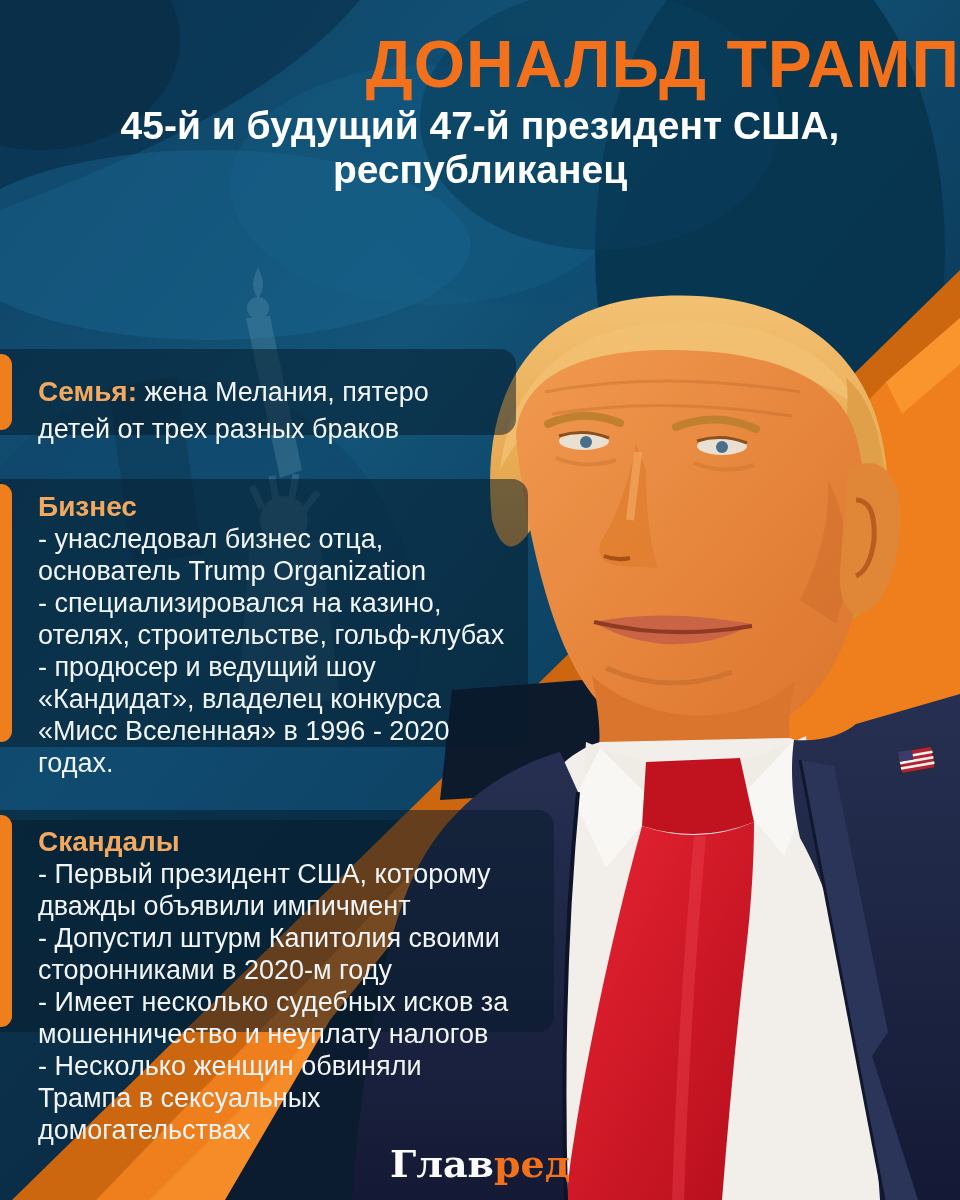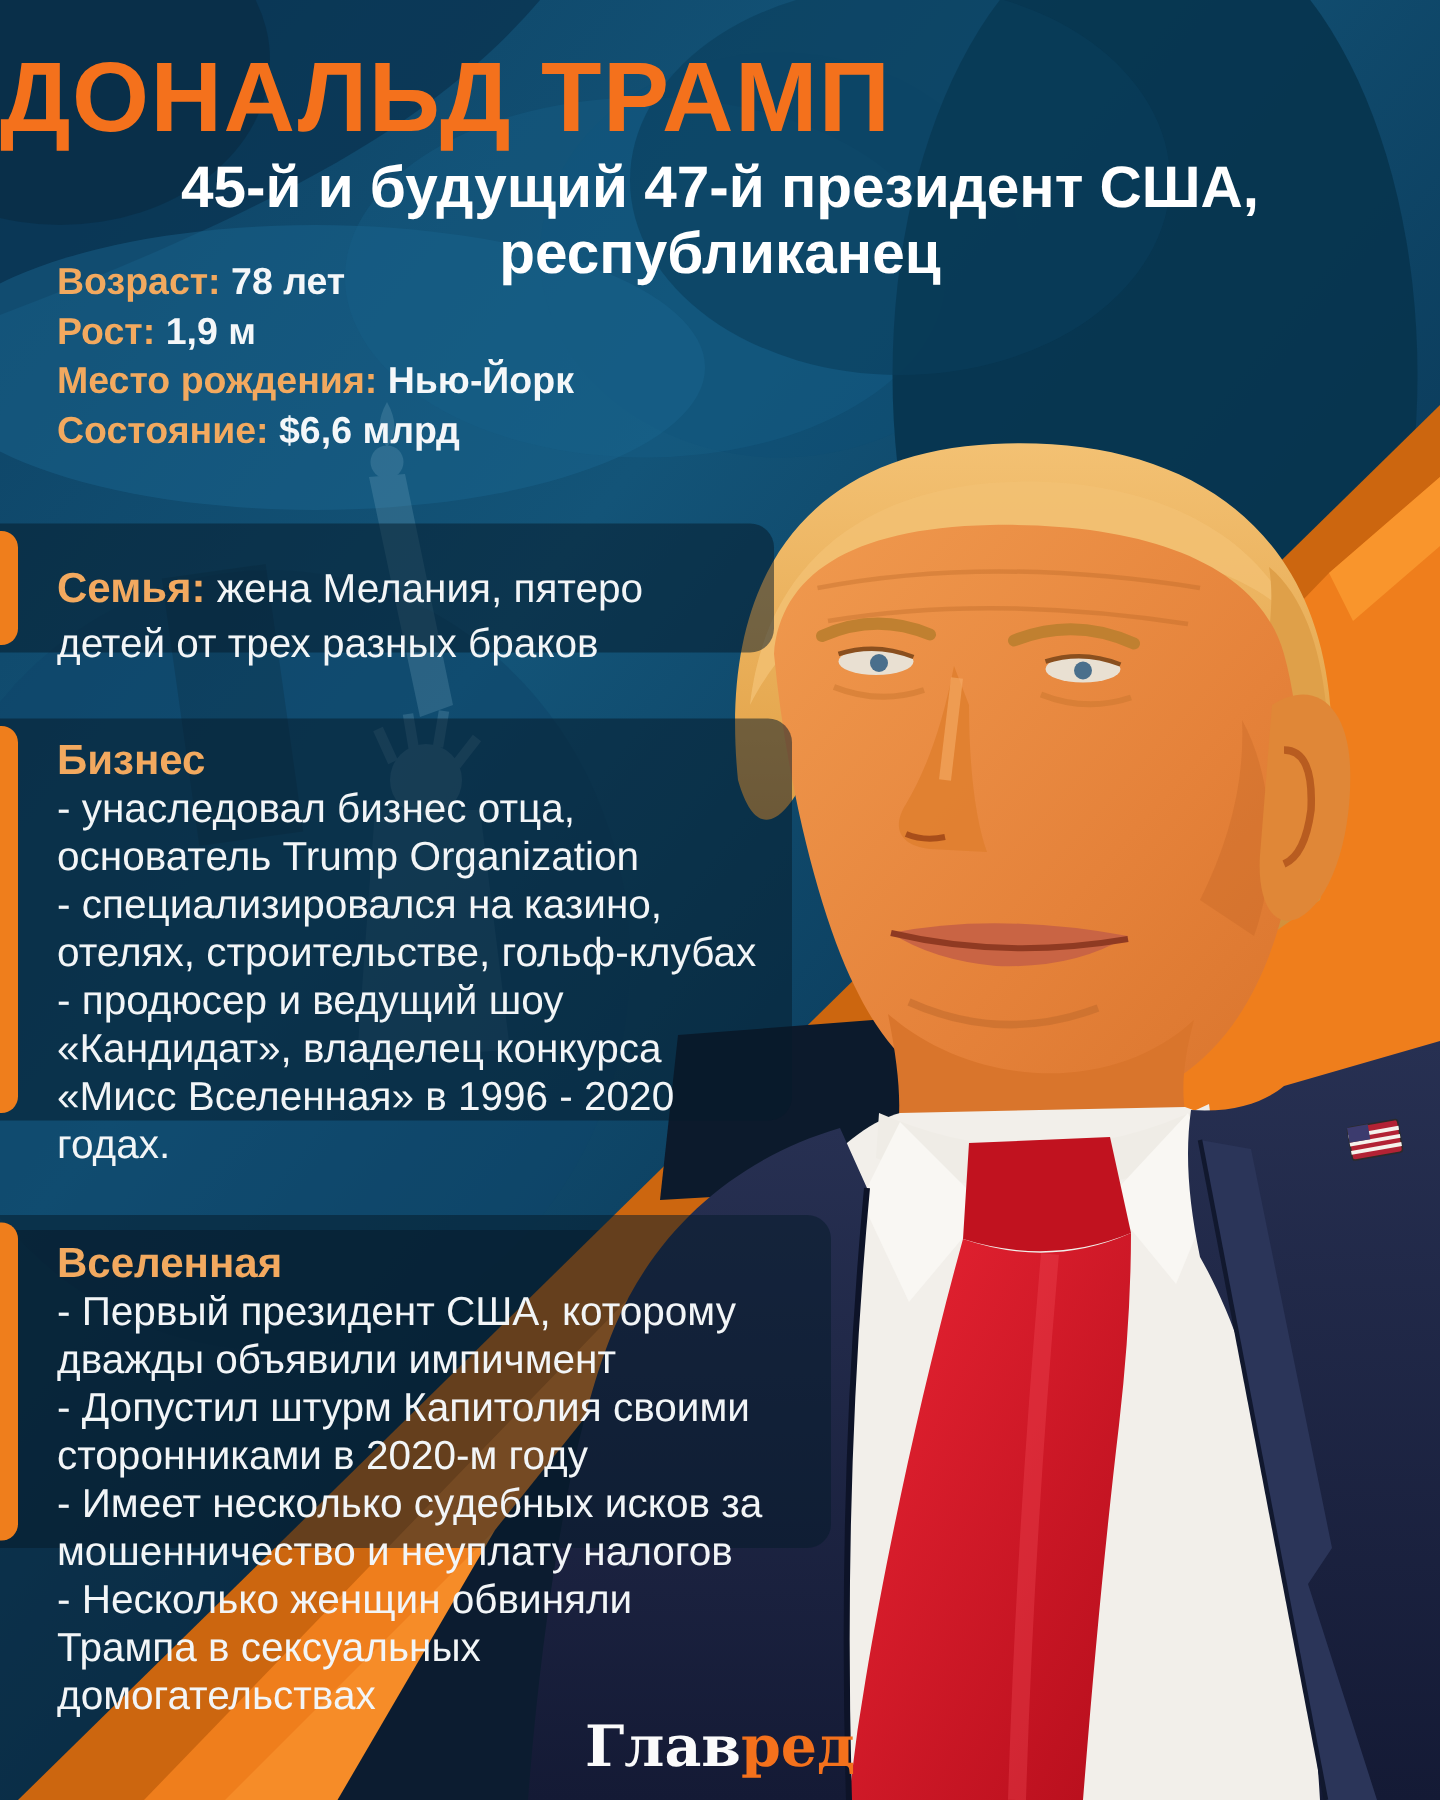--- a/index.html
+++ b/index.html
@@ -12,21 +12,21 @@
     position:relative;width:960px;height:1200px;overflow:hidden;
     font-family:"Liberation Sans","DejaVu Sans",sans-serif;
     background:#0E4466;
   }
   .bg,.portrait{position:absolute;left:0;top:0;width:960px;height:1200px;}
   .bg{z-index:0;}
   .portrait{z-index:3;pointer-events:none;}
 
   .title{
     position:absolute;z-index:5;left:0;top:26px;width:100%;
-    text-align:left;margin:0;
+    text-align:right;margin:0;
     font-size:66px;font-weight:bold;letter-spacing:1px;
     color:var(--accent);
   }
   .subtitle{
     position:absolute;z-index:5;left:0;top:104px;width:100%;
     text-align:center;margin:0;
     font-size:39px;font-weight:bold;color:#FFFFFF;
   }
   .stats{
     position:absolute;z-index:5;left:38px;top:172px;margin:0;
@@ -201,26 +201,20 @@
       <rect x="0" y="4.5" width="34" height="2.6" fill="#F5F2EC"></rect>
       <rect x="0" y="10" width="34" height="2.6" fill="#F5F2EC"></rect>
       <rect x="0" y="15.5" width="34" height="2.6" fill="#F5F2EC"></rect>
       <rect x="0" y="0" width="14" height="10" fill="#3C3B6E"></rect>
     </g>
   </svg>
 
   <h1 class="title">ДОНАЛЬД ТРАМП</h1>
   <h2 class="subtitle">45-й и будущий 47-й президент США, республиканец</h2>
 
-  <div class="stats">
-    <div><span class="lbl">Возраст:</span> <span class="val">78 лет</span></div>
-    <div><span class="lbl">Рост:</span> <span class="val">1,9 м</span></div>
-    <div><span class="lbl">Место рождения:</span> <span class="val">Нью-Йорк</span></div>
-    <div><span class="lbl">Состояние:</span> <span class="val">$6,6 млрд</span></div>
-  </div>
 
   <div class="band band-family">
     <div class="tab"></div>
     <div class="content">
       <p><span class="heading">Семья:</span> <span>жена Мелания, пятеро детей от трех разных браков</span></p>
     </div>
   </div>
 
   <div class="band band-business">
     <div class="tab"></div>
@@ -228,21 +222,21 @@
       <p class="heading">Бизнес</p>
       <p>- унаследовал бизнес отца, основатель Trump Organization</p>
       <p>- специализировался на казино, отелях, строительстве, гольф-клубах</p>
       <p>- продюсер и ведущий шоу «Кандидат», владелец конкурса «Мисс Вселенная» в 1996 - 2020 годах.</p>
     </div>
   </div>
 
   <div class="band band-scandals">
     <div class="tab"></div>
     <div class="content">
-      <p class="heading">Вселенная</p>
+      <p class="heading">Скандалы</p>
       <p>- Первый президент США, которому дважды объявили импичмент</p>
       <p>- Допустил штурм Капитолия своими сторонниками в 2020-м году</p>
       <p>- Имеет несколько судебных исков за мошенничество и неуплату налогов</p>
       <p>- Несколько женщин обвиняли Трампа в сексуальных домогательствах</p>
     </div>
   </div>
 
   <p class="logo"><span class="white">Глав</span><span class="orange">ред</span></p>
 
 </div>

